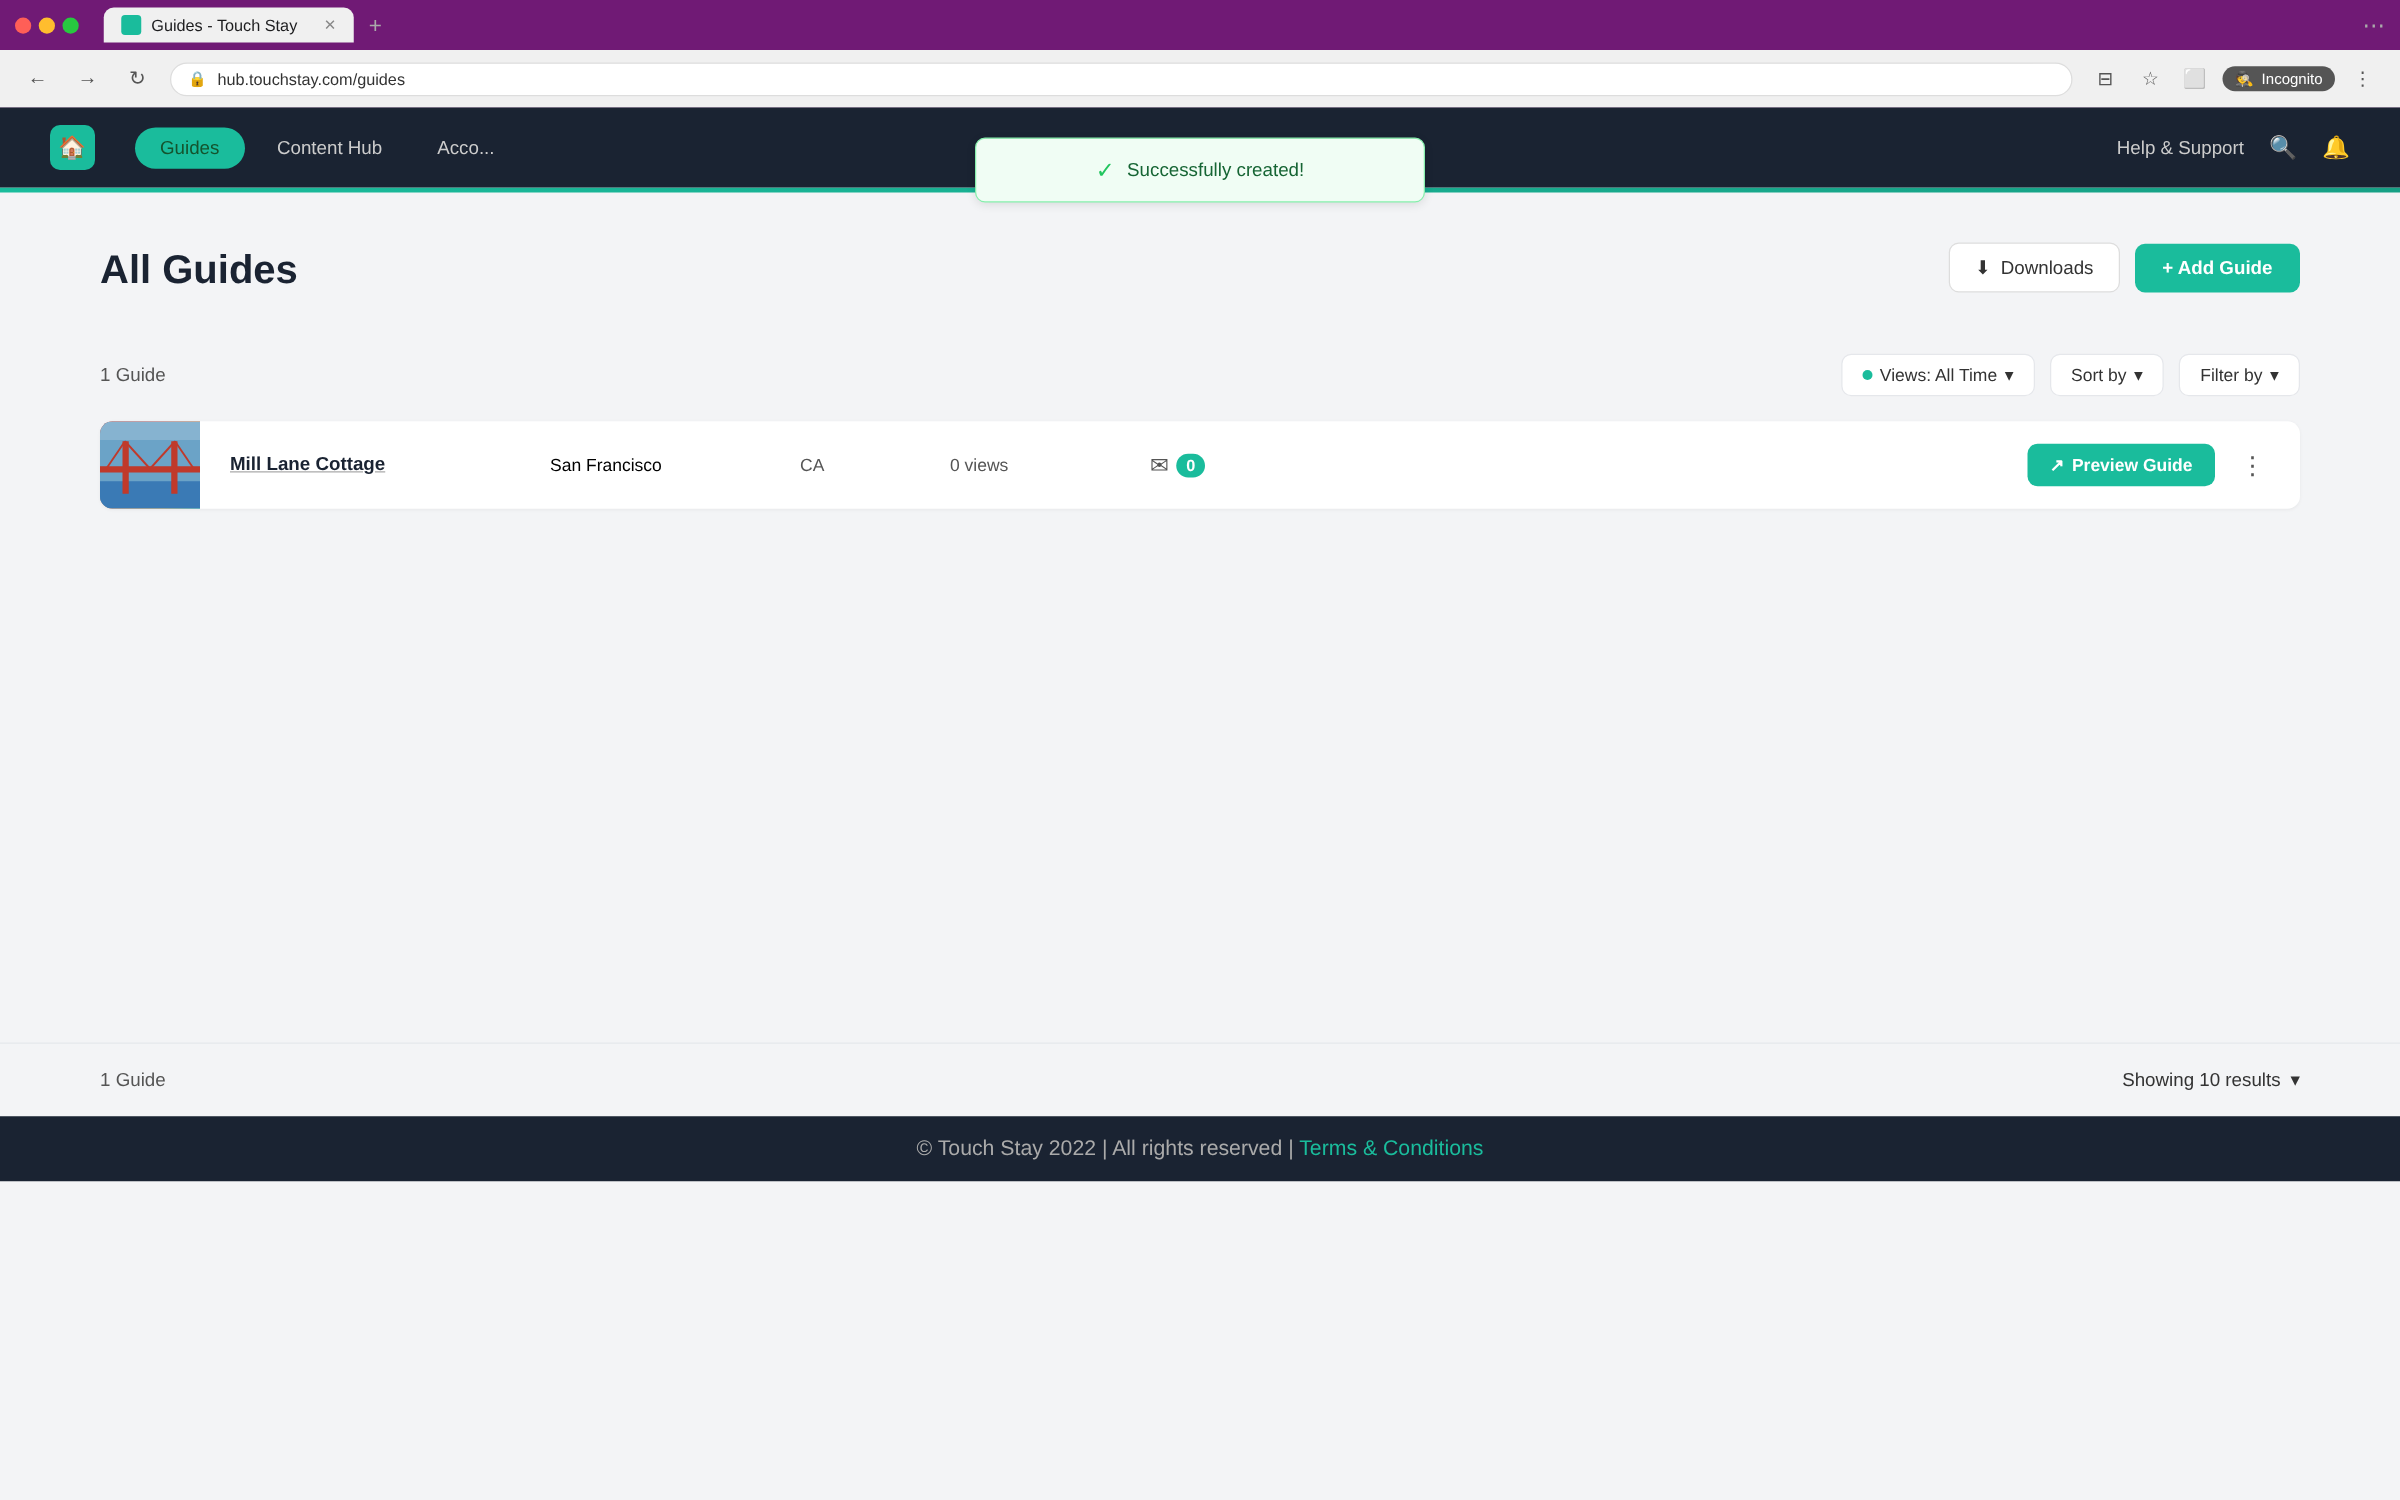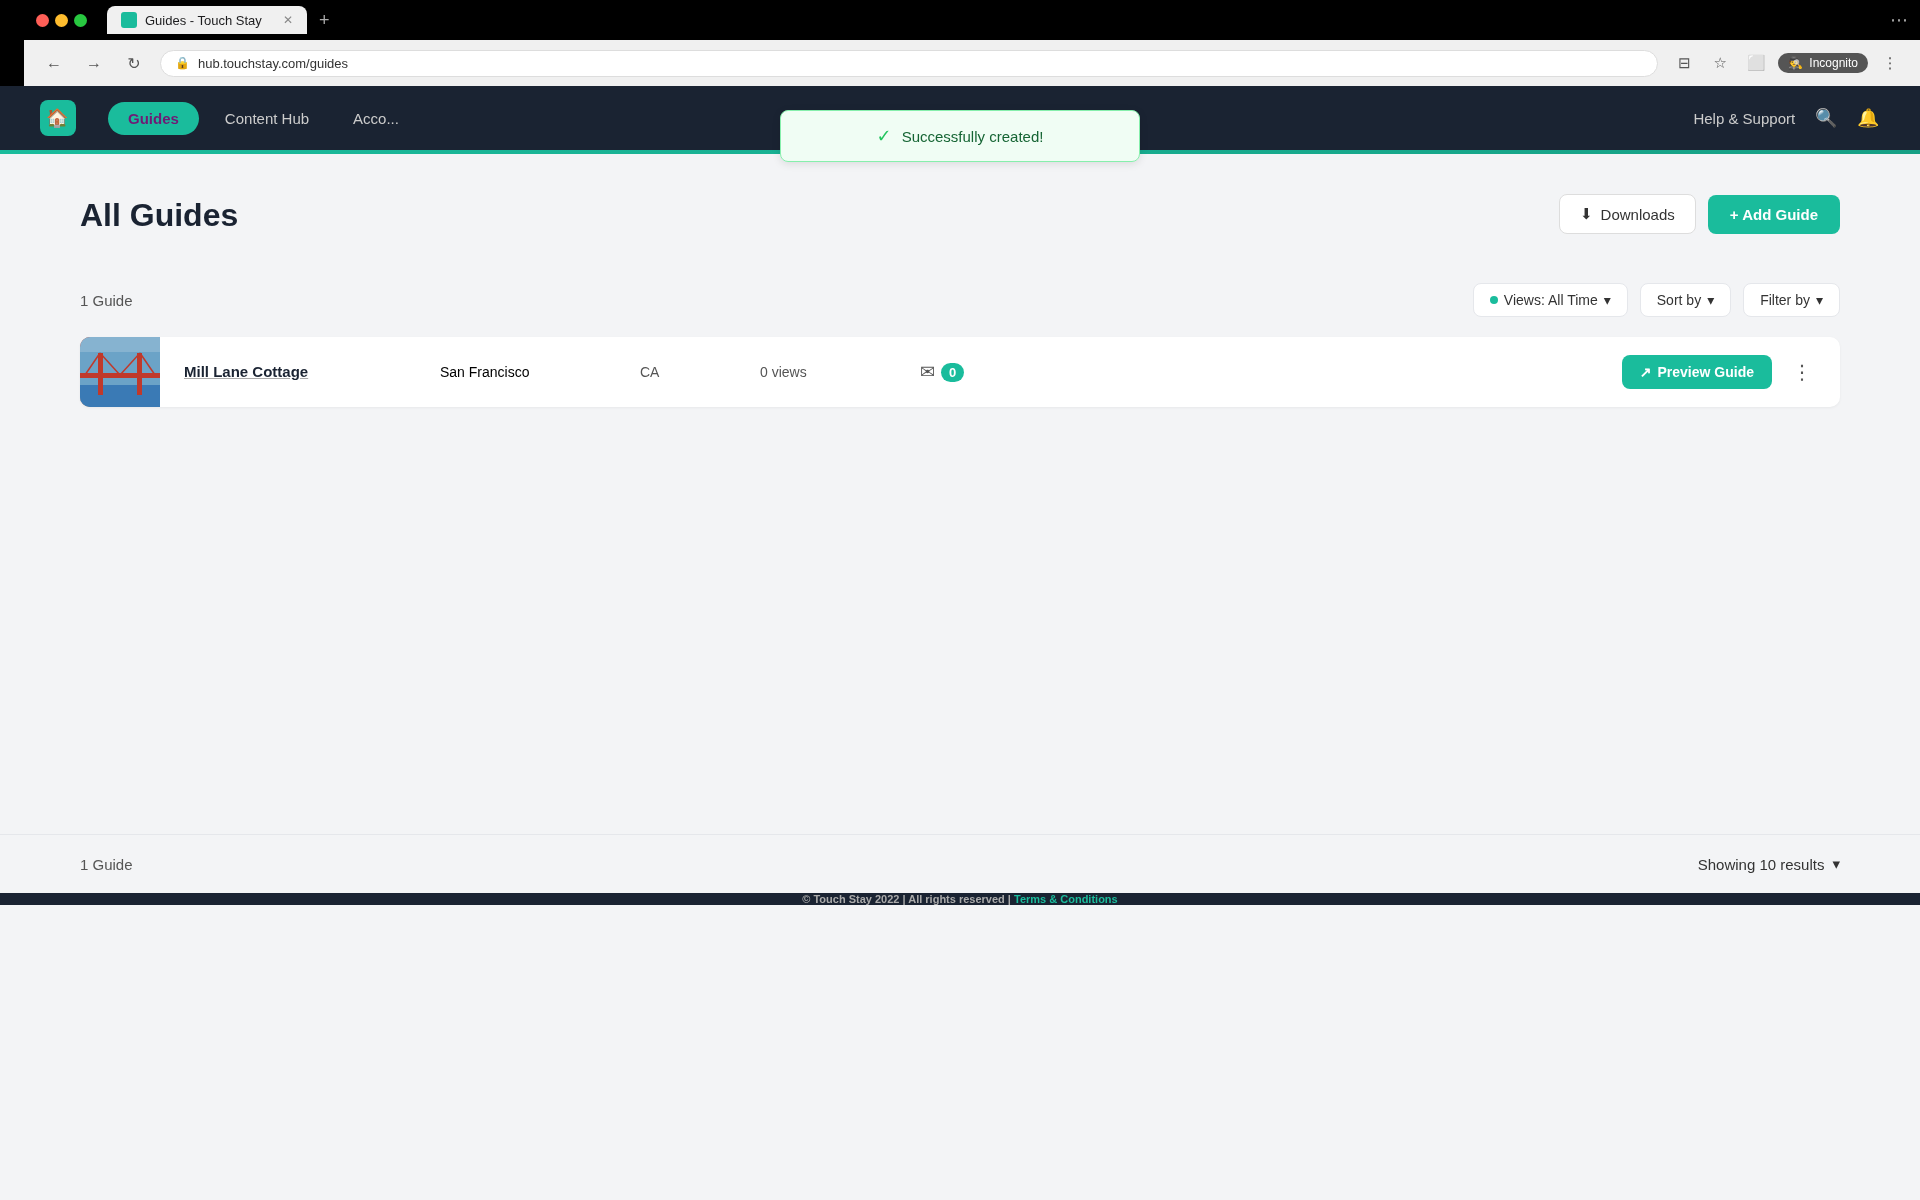--- a/index.html
+++ b/index.html
@@ -1,19 +1,19 @@
 <!DOCTYPE html>
 <html><head>
   <meta charset="utf-8">
   <style>
     * { margin: 0; padding: 0; box-sizing: border-box; }
     body { font-family: -apple-system, BlinkMacSystemFont, 'Segoe UI', sans-serif; background: #f3f4f6; width: 1920px; min-height: 1200px; overflow-x: hidden; }
 
     
-    .browser-chrome { background: #000000; width: 100%; padding-left: 24px; }
+    .browser-chrome { background: #701a75; width: 100%; }
     .browser-titlebar { display: flex; align-items: center; padding: 8px 12px; gap: 8px; height: 40px; }
     .traffic-lights { display: flex; gap: 6px; align-items: center; }
     .traffic-light { width: 13px; height: 13px; border-radius: 50%; }
     .tl-red { background: #ff5f57; }
     .tl-yellow { background: #ffbd2e; }
     .tl-green { background: #28c840; }
     .tab-bar { display: flex; align-items: center; padding: 0 12px; gap: 4px; }
     .tab { display: flex; align-items: center; background: #3c3c3e; border-radius: 8px 8px 0 0; padding: 6px 14px; gap: 8px; color: #e5e5e7; font-size: 13px; min-width: 200px; }
     .tab.active { background: #f0f0f0; color: #1c1c1e; }
     .tab-favicon { width: 16px; height: 16px; background: #1abc9c; border-radius: 3px; display: inline-block; }
@@ -28,21 +28,21 @@
     .url-text { color: #333; font-size: 13px; }
     .browser-actions { display: flex; gap: 8px; align-items: center; }
     .browser-action-btn { background: none; border: none; cursor: pointer; color: #555; font-size: 15px; width: 28px; height: 28px; display: flex; align-items: center; justify-content: center; }
     .incognito-badge { display: flex; align-items: center; gap: 6px; background: #555; border-radius: 20px; padding: 3px 10px; color: white; font-size: 12px; }
 
     
     .app-navbar { background: #1a2332; display: flex; align-items: center; padding: 0 40px; height: 64px; position: relative; }
     .navbar-logo { width: 36px; height: 36px; background: #1abc9c; border-radius: 8px; display: flex; align-items: center; justify-content: center; color: white; font-size: 18px; margin-right: 32px; }
     .navbar-nav { display: flex; align-items: center; gap: 8px; }
     .nav-item { color: #ccc; padding: 8px 18px; border-radius: 6px; cursor: pointer; font-size: 15px; font-weight: 500; }
-    .nav-item.active { background: #1abc9c; color: #701a75; border-radius: 20px; padding: 8px 20px; font-weight: bold; }
+    .nav-item.active { background: #1abc9c; color: #14532d; border-radius: 20px; padding: 8px 20px; }
     .navbar-right { margin-left: auto; display: flex; align-items: center; gap: 20px; }
     .navbar-link { color: #ccc; font-size: 15px; cursor: pointer; }
     .navbar-icon { color: #ccc; font-size: 18px; cursor: pointer; }
 
     
     .teal-bar { height: 4px; background: linear-gradient(to right, #1abc9c, #16a085); width: 100%; }
 
     
     .toast-container { position: fixed; top: 110px; left: 50%; transform: translateX(-50%); z-index: 1000; }
     .toast { background: #f0fdf4; border: 1px solid #86efac; border-radius: 8px; padding: 14px 24px; display: flex; align-items: center; gap: 10px; font-size: 15px; color: #166534; box-shadow: 0 2px 8px rgba(0,0,0,0.1); min-width: 360px; justify-content: center; }
@@ -78,21 +78,21 @@
     .guide-actions { margin-left: auto; display: flex; align-items: center; gap: 12px; padding-right: 20px; }
     .preview-btn { display: flex; align-items: center; gap: 6px; background: #1abc9c; color: white; border: none; border-radius: 8px; padding: 9px 18px; font-size: 14px; font-weight: 600; cursor: pointer; }
     .more-btn { background: none; border: none; cursor: pointer; color: #555; font-size: 20px; padding: 4px 8px; }
 
     
     .content-footer { display: flex; align-items: center; justify-content: space-between; padding: 20px 80px; border-top: 1px solid #e5e7eb; background: #f3f4f6; }
     .footer-count { font-size: 15px; color: #555; }
     .showing-results { display: flex; align-items: center; gap: 8px; font-size: 15px; color: #333; cursor: pointer; }
 
     
-    .page-footer { background: #1a2332; color: #aaa; text-align: center; font-size: 11px; font-weight: bold; }
+    .page-footer { background: #1a2332; color: #aaa; text-align: center; padding: 16px; font-size: 17px; }
     .page-footer a { color: #1abc9c; text-decoration: none; }
 
     
     .gg-bridge { width: 80px; height: 70px; }
   </style>
 </head>
 <body>
 
 <div class="browser-chrome">
 

